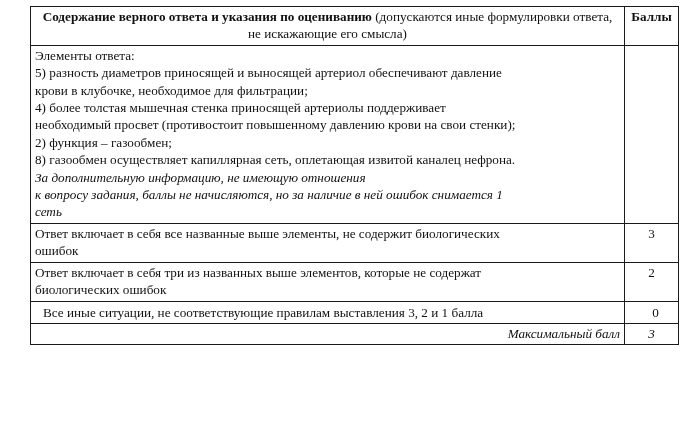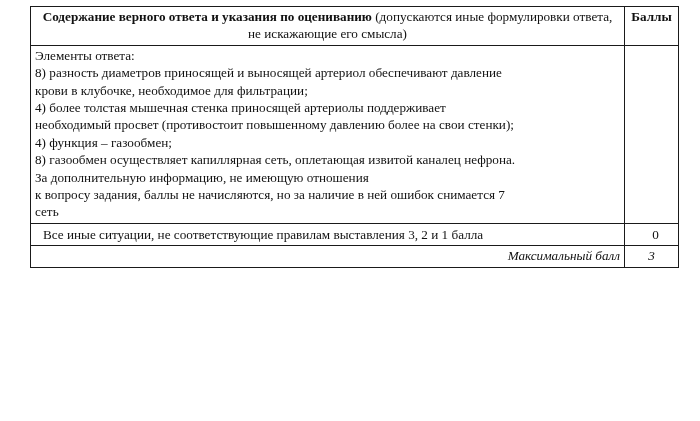--- a/index.html
+++ b/index.html
@@ -68,20 +68,21 @@
   .body-cell {
     padding: 1px 4px 3px 4px;
     line-height: 17.6px;
     margin-left: 29px;
   }
   .body-cell .ln {
     display: block;
     white-space: nowrap;
   }
   .body-cell .ln.ital {
+    font-style: italic;
   }
 
   
   .score-text {
     line-height: 17.6px;
     padding: 1px 4px 3px 4px;
   }
   .score-text .ln {
     display: block;
   }
@@ -125,34 +126,48 @@
         <td class="hdr-content">
           <span class="title-bold">Содержание верного ответа и указания по оцениванию</span><span class="title-rest"> (допускаются иные</span>
           <span class="title-rest">формулировки ответа, не искажающие его смысла)</span>
         </td>
         <td class="hdr-score">Баллы</td>
       </tr>
 
       <tr>
         <td class="body-cell">
           <span class="ln">Элементы ответа:</span>
-          <span class="ln">8) разность диаметров приносящей и выносящей артериол обеспечивают давление</span>
+          <span class="ln">5) разность диаметров приносящей и выносящей артериол обеспечивают давление</span>
           <span class="ln">крови в клубочке, необходимое для фильтрации;</span>
           <span class="ln">4) более толстая мышечная стенка приносящей артериолы поддерживает</span>
-          <span class="ln">необходимый просвет (противостоит повышенному давлению более на свои стенки);</span>
-          <span class="ln">4) функция – газообмен;</span>
+          <span class="ln">необходимый просвет (противостоит повышенному давлению крови на свои стенки);</span>
+          <span class="ln">2) функция – газообмен;</span>
           <span class="ln">8) газообмен осуществляет капиллярная сеть, оплетающая извитой каналец нефрона.</span>
           <span class="ln ital">За дополнительную информацию, не имеющую отношения</span>
-          <span class="ln ital">к вопросу задания, баллы не начисляются, но за наличие в ней ошибок снимается 7</span>
+          <span class="ln ital">к вопросу задания, баллы не начисляются, но за наличие в ней ошибок снимается 1</span>
           <span class="ln ital">сеть</span>
         </td>
         <td class="score-val"></td>
       </tr>
 
+      <tr>
+        <td class="score-text">
+          <span class="ln">Ответ включает в себя все названные выше элементы, не содержит биологических</span>
+          <span class="ln">ошибок</span>
+        </td>
+        <td class="score-val">3</td>
+      </tr>
 
+      <tr>
+        <td class="score-text">
+          <span class="ln">Ответ включает в себя три из названных выше элементов, которые не содержат</span>
+          <span class="ln">биологических ошибок</span>
+        </td>
+        <td class="score-val">2</td>
+      </tr>
 
 
       <tr class="single-line">
         <td class="score-text">
           <span class="ln">Все иные ситуации, не соответствующие правилам выставления 3, 2 и 1 балла</span>
         </td>
         <td class="score-val">0</td>
       </tr>
 
       <tr>

